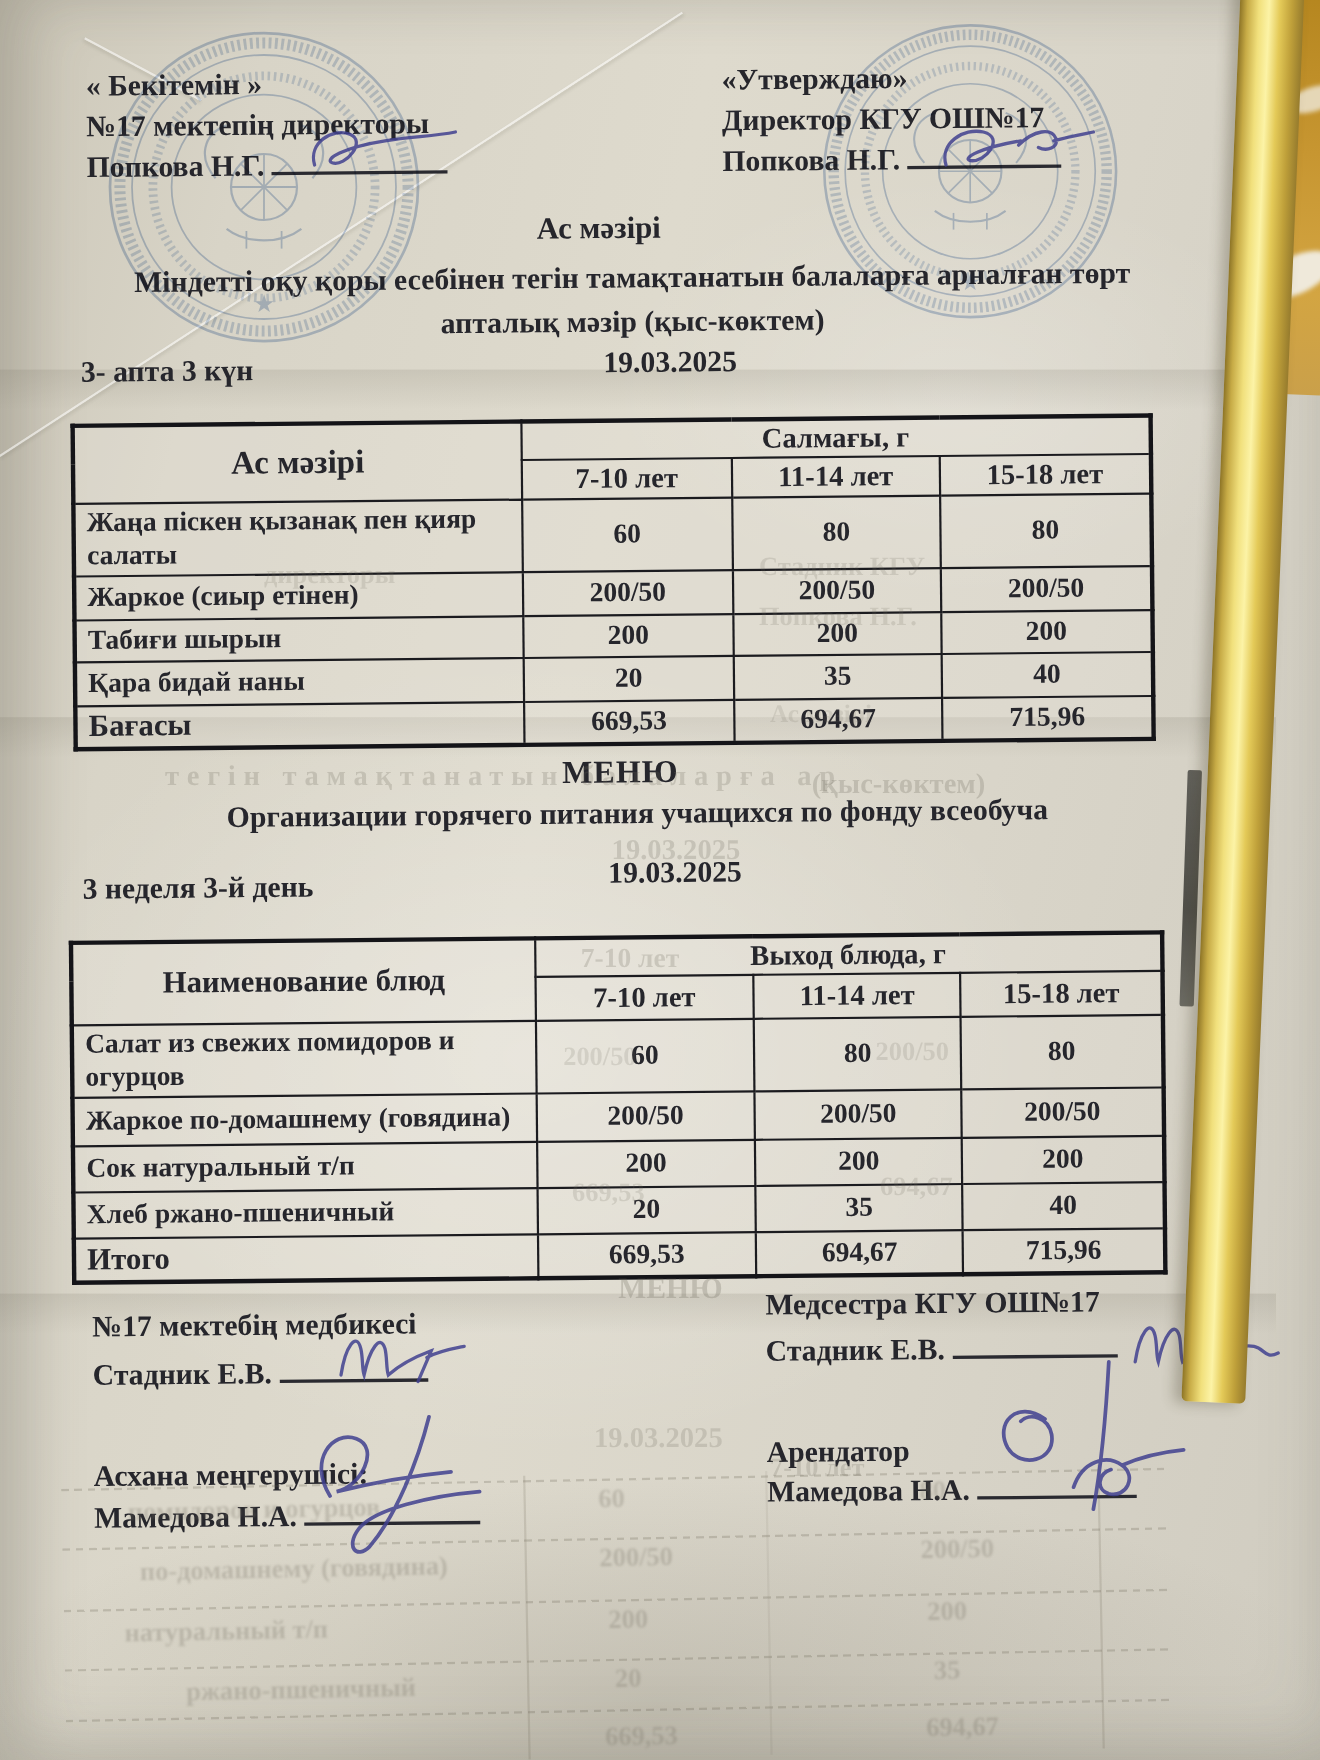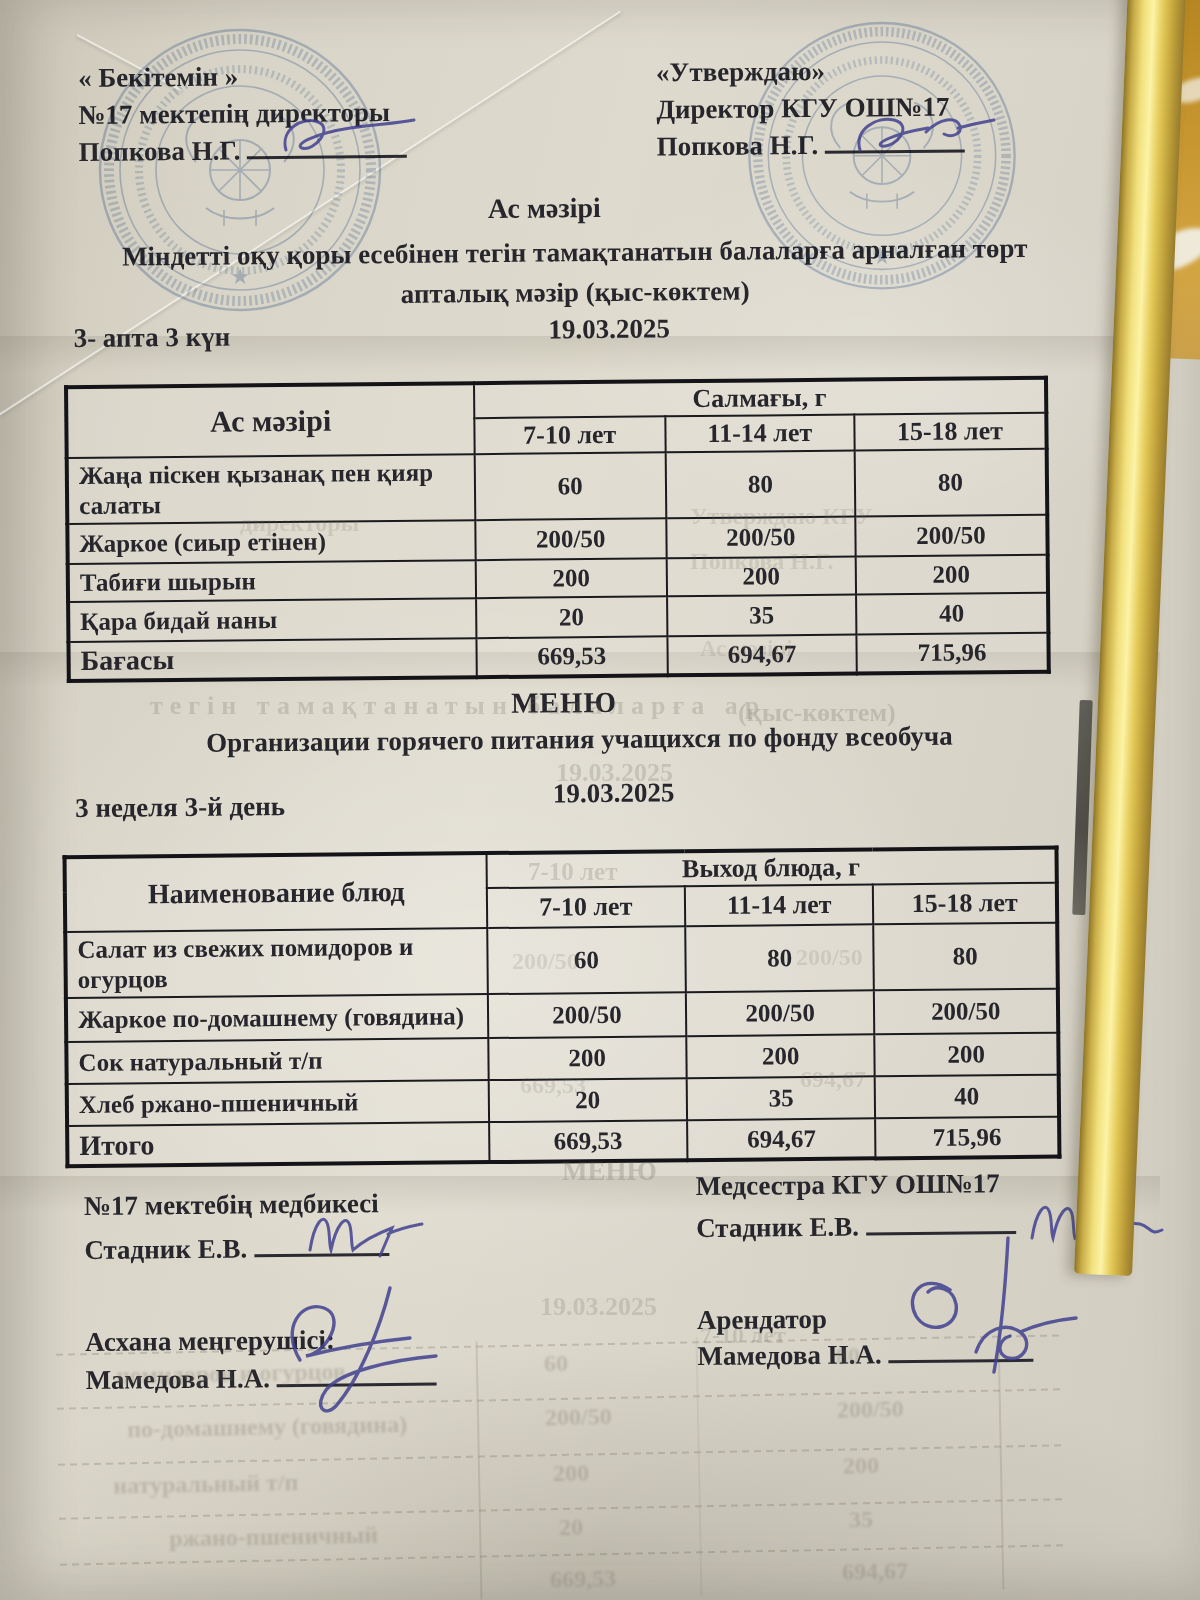--- a/index.html
+++ b/index.html
@@ -216,21 +216,21 @@
     <div class="abs signame" style="left:692px;top:1342px;">
       <span>Мамедова Н.А.</span>
       <span class="sigline" style="width:145px"></span>
     </div>
   </div>
 
   <span class="ghost" style="left:150px;top:691px;font-size:26px;letter-spacing:7px;opacity:.22;text-align:right;">тегін тамақтанатын балаларға ар</span>
   <span class="ghost" style="left:738px;top:698px;font-size:26px;opacity:.24;">(қыс-көктем)</span>
   <span class="ghost" style="left:556px;top:758px;font-size:26px;opacity:.22;">19.03.2025</span>
   <span class="ghost" style="left:240px;top:510px;font-size:24px;opacity:.16;">директоры</span>
-  <span class="ghost" style="left:690px;top:503px;font-size:24px;opacity:.17;">Утверждаю КГУ</span>
+  <span class="ghost" style="left:690px;top:503px;font-size:24px;opacity:.17;">Стадник КГУ</span>
   <span class="ghost" style="left:690px;top:548px;font-size:24px;opacity:.17;">Попкова Н.Г.</span>
   <span class="ghost" style="left:700px;top:636px;font-size:23px;opacity:.15;">Ас мәзірі</span>
   <span class="ghost" style="left:528px;top:858px;font-size:25px;opacity:.22;">7-10 лет</span>
   <span class="ghost" style="left:512px;top:948px;font-size:24px;opacity:.16;">200/50</span>
   <span class="ghost" style="left:796px;top:944px;font-size:24px;opacity:.16;">200/50</span>
   <span class="ghost" style="left:520px;top:1072px;font-size:24px;opacity:.17;">669,53</span>
   <span class="ghost" style="left:800px;top:1066px;font-size:24px;opacity:.17;">694,67</span>
   <span class="ghost" style="left:562px;top:1156px;font-size:27px;opacity:.26;">МЕНЮ</span>
   <span class="ghost" style="left:540px;top:1292px;font-size:26px;opacity:.2;">19.03.2025</span>
   <span class="ghost" style="left:700px;top:1322px;font-size:24px;opacity:.2;">7-10 лет</span>

